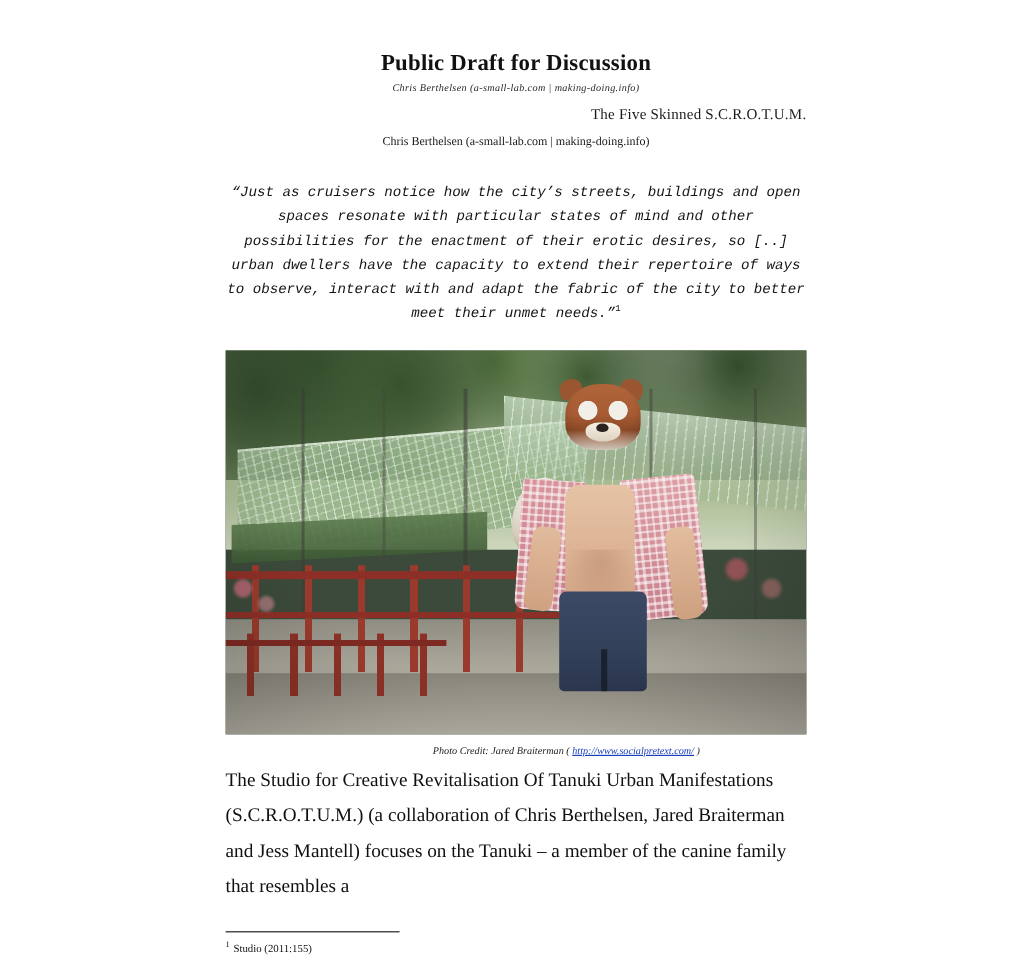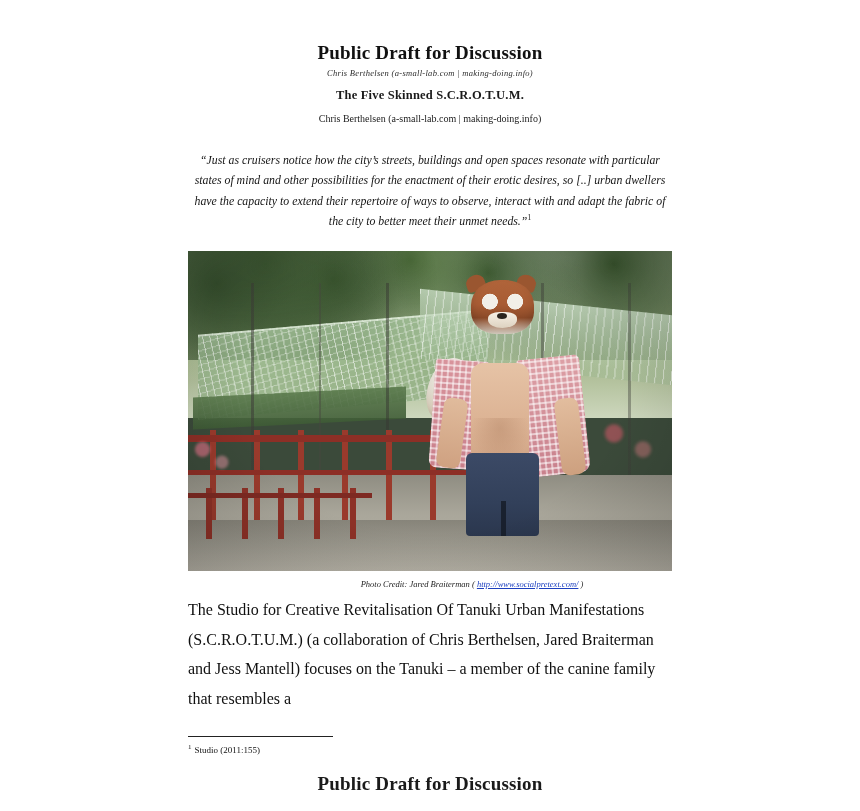--- a/index.html
+++ b/index.html
@@ -40,23 +40,23 @@
   .byline-top {
     font-family: "Liberation Serif", serif;
     font-style: italic;
     font-size: 8.5px;
     text-align: center;
     color: #2a2a2a;
     margin: 0 0 10px 0;
     letter-spacing: 0.3px;
   }
   .subtitle-1 {
-    font-weight: bold;
+    font-weight: normal;
     font-size: 12.5px;
-    text-align: center;
+    text-align: right;
     margin: 0 0 10px 0;
     letter-spacing: 0.2px;
   }
   .subtitle-2 {
     font-style: italic;
     font-size: 13px;
     text-align: center;
     margin: 0 0 14px 0;
   }
   .byline-2 {
@@ -65,20 +65,21 @@
     margin: 0 0 26px 0;
     color: #1a1a1a;
   }
   .epigraph {
     font-style: italic;
     font-size: 11.8px;
     line-height: 1.72;
     text-align: center;
     margin: 0 0 20px 0;
     color: #141414;
+    font-family: Liberation Mono, monospace;
   }
   .epigraph .fn {
     font-style: normal;
     font-size: 7.5px;
     vertical-align: super;
   }
   .figure {
     width: 568px;
     margin: 0 16px 6px 0;
   }

